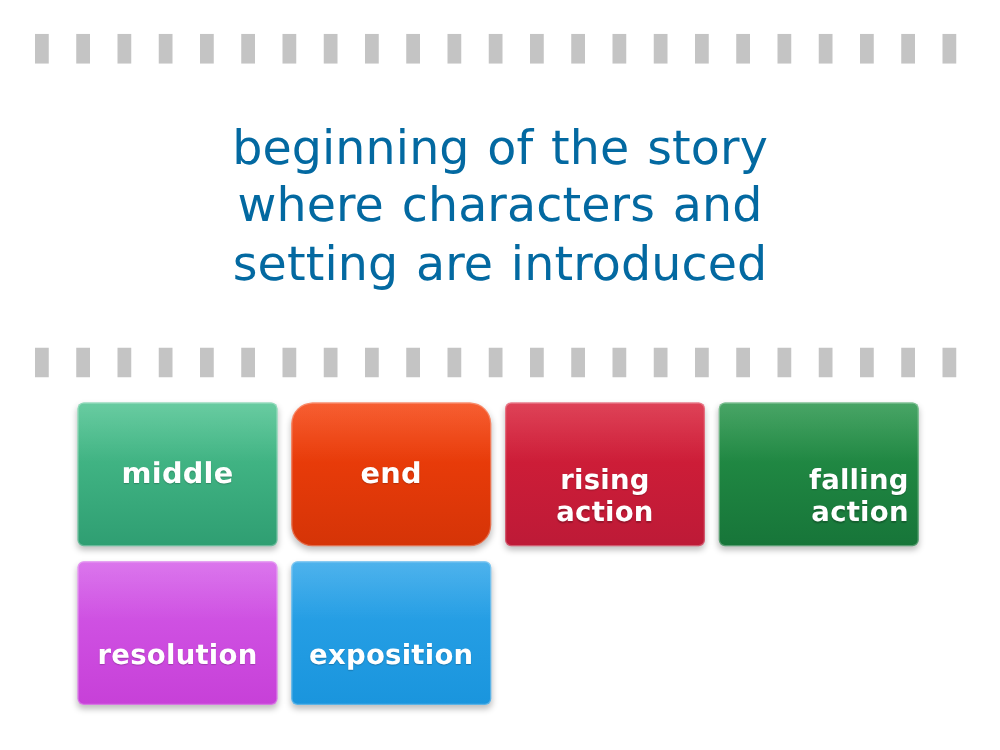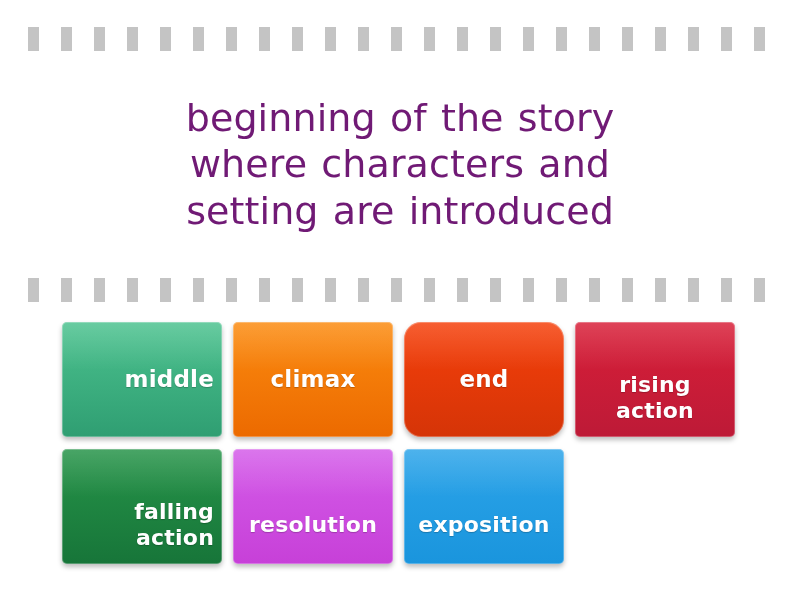--- a/index.html
+++ b/index.html
@@ -58,21 +58,21 @@
     align-items: center;
     justify-content: center;
     background: #ffffff;
     box-sizing: border-box;
     padding: 0 90px;
   }
   #prompt-text {
     font-family: "DejaVu Sans", "Liberation Sans", sans-serif;
     font-size: 38px;
     line-height: 1.22;
-    color: #701a75;
+    color: #0369a1;
     text-align: center;
     font-weight: 400;
     letter-spacing: 0.1px;
     max-width: 470px;
     word-spacing: 2px;
   }
 
   
   #answer-grid {
     position: absolute;
@@ -178,25 +178,22 @@
       <span class="dash" style="background: rgb(196, 196, 196);"></span>
       <span class="dash" style="background: rgb(196, 196, 196);"></span>
       <span class="dash" style="background: rgb(196, 196, 196);"></span>
       <span class="dash" style="background: rgb(196, 196, 196);"></span>
       <span class="dash" style="background: rgb(196, 196, 196);"></span>
       <span class="dash" style="background: rgb(196, 196, 196);"></span>
       <span class="dash" style="background: rgb(196, 196, 196);"></span>
     </div>
 
   <div id="answer-grid">
-      <div class="tile" style="background: linear-gradient(rgb(76, 194, 143) 0%, rgb(47, 158, 114) 100%); justify-content: flex-end;">
+      <div class="tile" style="background: linear-gradient(rgb(76, 194, 143) 0%, rgb(47, 158, 114) 100%);">
         <span class="tile-label">middle</span>
-      </div>
-      <div class="tile" style="background: linear-gradient(rgb(251, 139, 16) 0%, rgb(236, 106, 0) 100%);">
-        <span class="tile-label">climax</span>
       </div>
       <div class="tile" style="background: linear-gradient(rgb(245, 64, 11) 0%, rgb(213, 52, 7) 100%); border-radius: 17px;">
         <span class="tile-label">end</span>
       </div>
       <div class="tile" style="background: linear-gradient(rgb(216, 31, 56) 0%, rgb(189, 26, 55) 100%);">
         <span class="tile-label small">rising action</span>
       </div>
       <div class="tile" style="background: linear-gradient(rgb(38, 148, 73) 0%, rgb(23, 117, 57) 100%); text-align: right;">
         <span class="tile-label small">falling action</span>
       </div>

